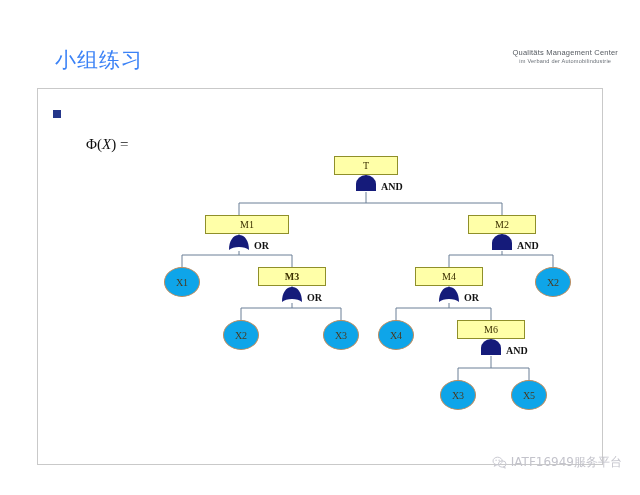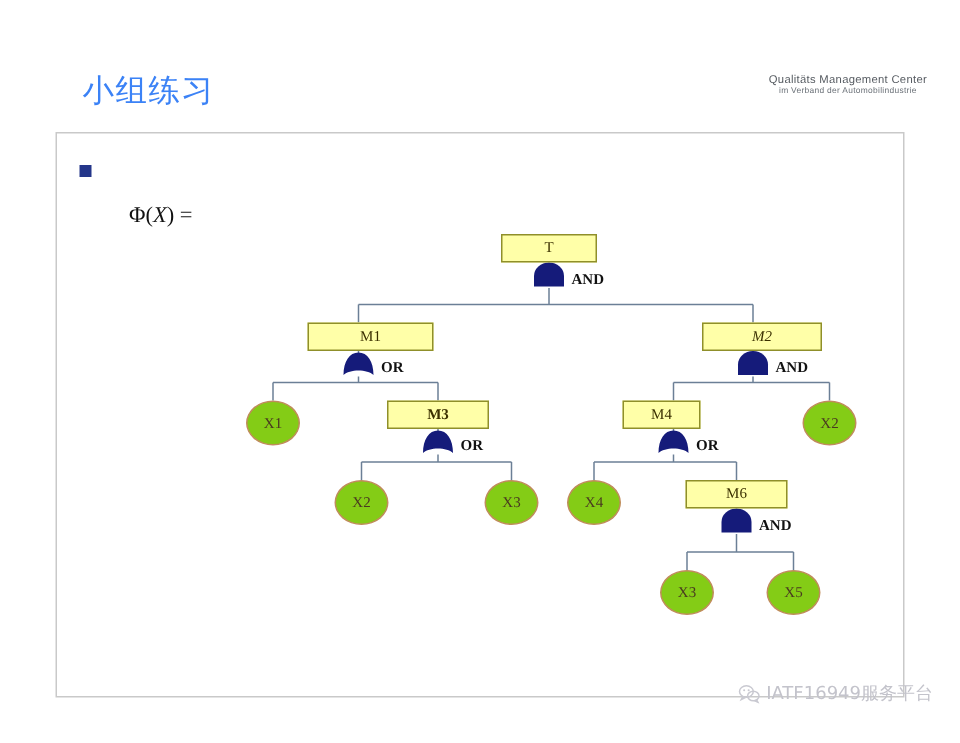--- a/index.html
+++ b/index.html
@@ -77,21 +77,21 @@
     font-family:"Liberation Serif", serif;
     font-size:10px; color:#3b3000;
     box-sizing:border-box;
   }
   .node.box{
     background:#ffffa8;
     border:1px solid #8f8f2a;
     height:19px;
   }
   .node.circle{
-    background:#84cc16;
+    background:#0ea5e9;
     border:1px solid #c08c5c;
     border-radius:50%;
     width:36px;height:30px;
     color:#4a3a20;
   }
   .gate-label{
     position:absolute;
     font-family:"Liberation Serif", serif;
     font-size:10px; font-weight:bold; color:#111;
     white-space:nowrap;
@@ -156,24 +156,24 @@
       <line x1="366" y1="175" x2="366" y2="177" stroke="#6b7f96" stroke-width="1"></line>
       <line x1="239" y1="234" x2="239" y2="236" stroke="#6b7f96" stroke-width="1"></line>
       <line x1="502" y1="234" x2="502" y2="236" stroke="#6b7f96" stroke-width="1"></line>
       <line x1="292" y1="286" x2="292" y2="288" stroke="#6b7f96" stroke-width="1"></line>
       <line x1="449" y1="286" x2="449" y2="288" stroke="#6b7f96" stroke-width="1"></line>
       <line x1="491" y1="339" x2="491" y2="341" stroke="#6b7f96" stroke-width="1"></line>
     </svg>
   <div id="tree-nodes">
       <div class="node box" style="left: 334px; top: 156px; width: 64px;">T</div>
       <div class="node box" style="left: 205px; top: 215px; width: 84px;">M1</div>
-      <div class="node box" style="left: 468px; top: 215px; width: 80px; font-style: italic;">M2</div>
+      <div class="node box" style="left: 468px; top: 215px; width: 68px;">M2</div>
       <div class="node circle" style="left: 164px; top: 267px;">X1</div>
       <div class="node box" style="left: 258px; top: 267px; width: 68px; font-weight: bold;">M3</div>
-      <div class="node box" style="left: 415px; top: 267px; width: 52px;">M4</div>
+      <div class="node box" style="left: 415px; top: 267px; width: 68px;">M4</div>
       <div class="node circle" style="left: 535px; top: 267px;">X2</div>
       <div class="node circle" style="left: 223px; top: 320px;">X2</div>
       <div class="node circle" style="left: 323px; top: 320px;">X3</div>
       <div class="node circle" style="left: 378px; top: 320px;">X4</div>
       <div class="node box" style="left: 457px; top: 320px; width: 68px;">M6</div>
       <div class="node circle" style="left: 440px; top: 380px;">X3</div>
       <div class="node circle" style="left: 511px; top: 380px;">X5</div>
     </div>
   <div id="tree-gates">
       <svg width="22" height="17" viewBox="0 0 22 17" style="position: absolute; left: 355px; top: 175px;">

